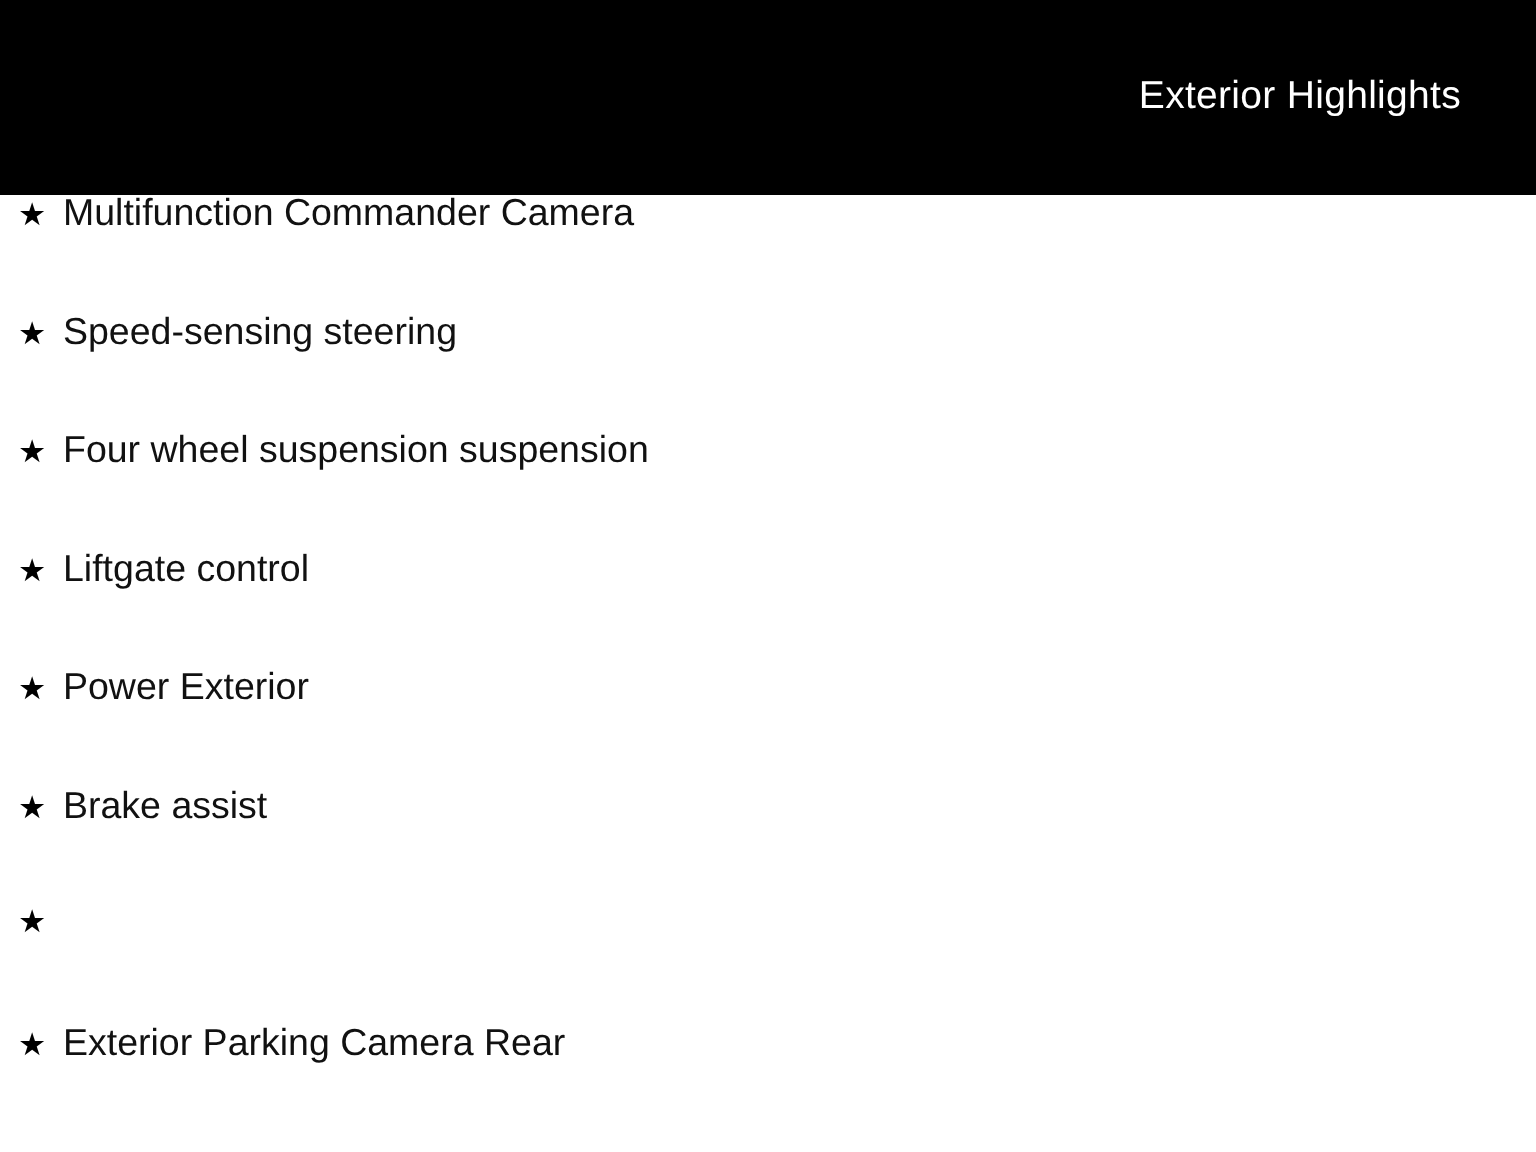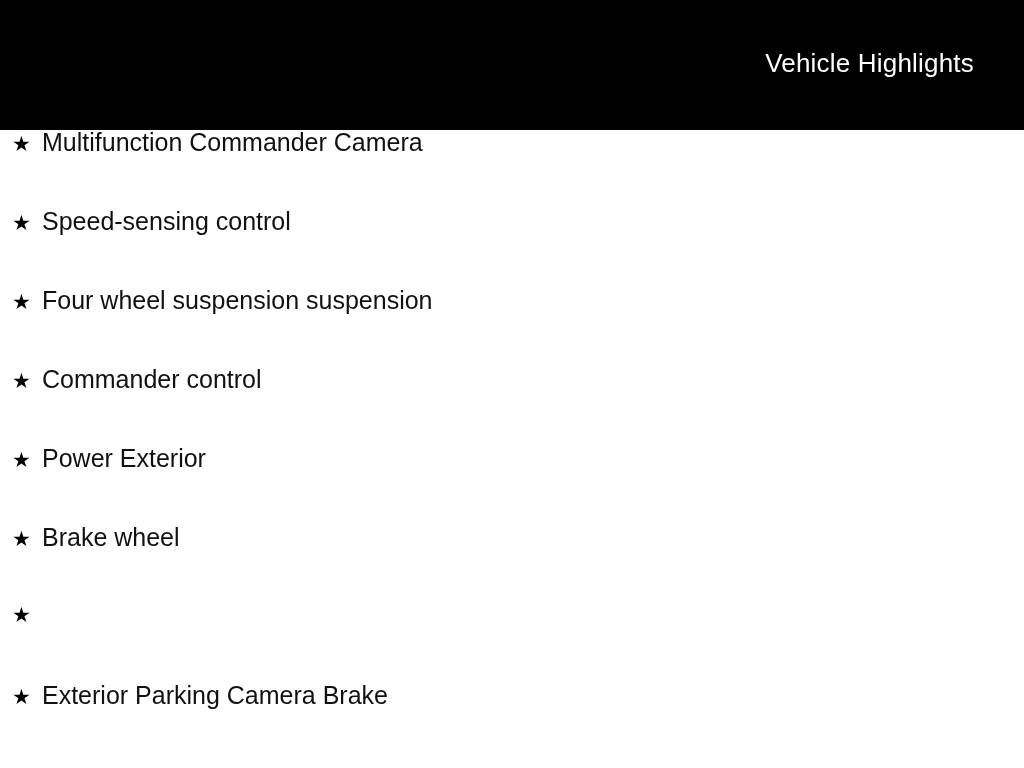--- a/index.html
+++ b/index.html
@@ -75,59 +75,59 @@
     line-height: 1;
     white-space: nowrap;
   }
 </style>
 </head>
 <body>
 
 <div class="page">
 
   <div class="header-bar">
-    <div class="header-title">Vehicle Highlights</div>
+    <div class="header-title">Exterior Highlights</div>
   </div>
 
   <ul class="highlights-list">
 
     <li class="highlight-item">
       <span class="star-icon">★</span>
       <span class="highlight-label">Multifunction Commander Camera</span>
     </li>
 
     <li class="highlight-item">
       <span class="star-icon">★</span>
-      <span class="highlight-label">Speed-sensing control</span>
+      <span class="highlight-label">Speed-sensing steering</span>
     </li>
 
     <li class="highlight-item">
       <span class="star-icon">★</span>
       <span class="highlight-label">Four wheel suspension suspension</span>
     </li>
 
     <li class="highlight-item">
       <span class="star-icon">★</span>
-      <span class="highlight-label">Commander control</span>
+      <span class="highlight-label">Liftgate control</span>
     </li>
 
     <li class="highlight-item">
       <span class="star-icon">★</span>
       <span class="highlight-label">Power Exterior</span>
     </li>
 
     <li class="highlight-item">
       <span class="star-icon">★</span>
-      <span class="highlight-label">Brake wheel</span>
+      <span class="highlight-label">Brake assist</span>
     </li>
 
     <li class="highlight-item">
       <span class="star-icon">★</span>
     </li>
 
     <li class="highlight-item">
       <span class="star-icon">★</span>
-      <span class="highlight-label">Exterior Parking Camera Brake</span>
+      <span class="highlight-label">Exterior Parking Camera Rear</span>
     </li>
 
   </ul>
 
 </div>
 
 </body></html>

